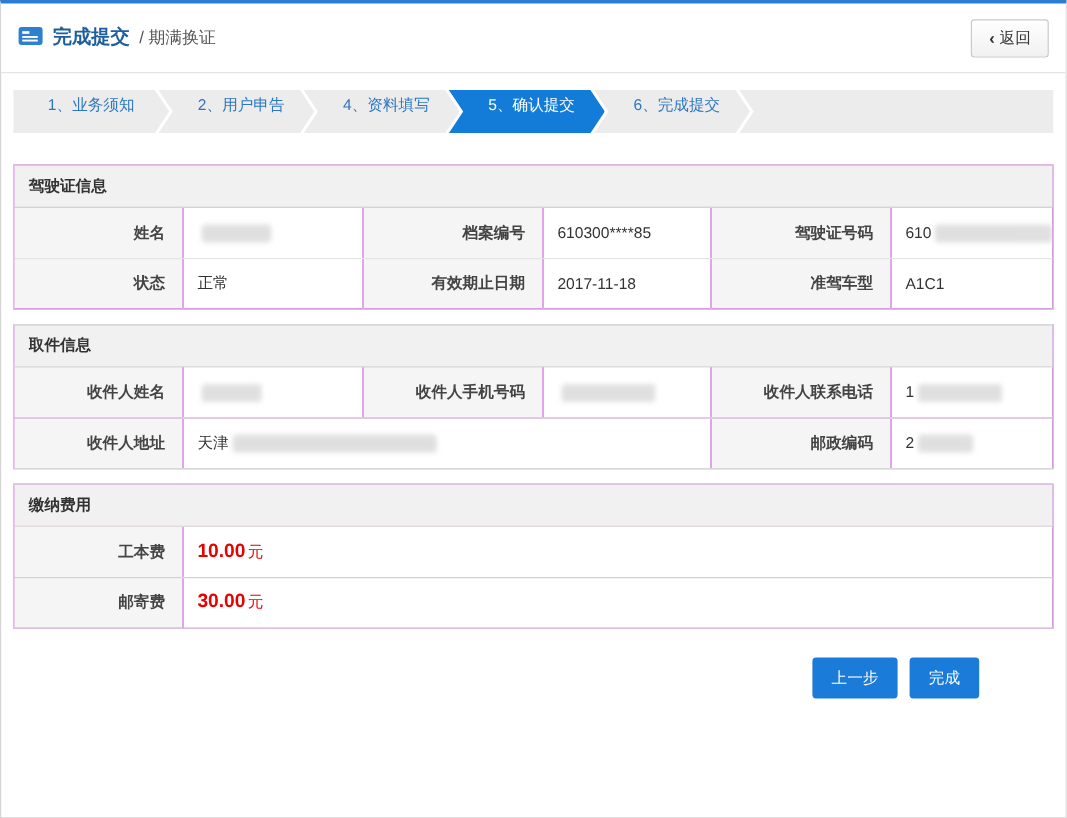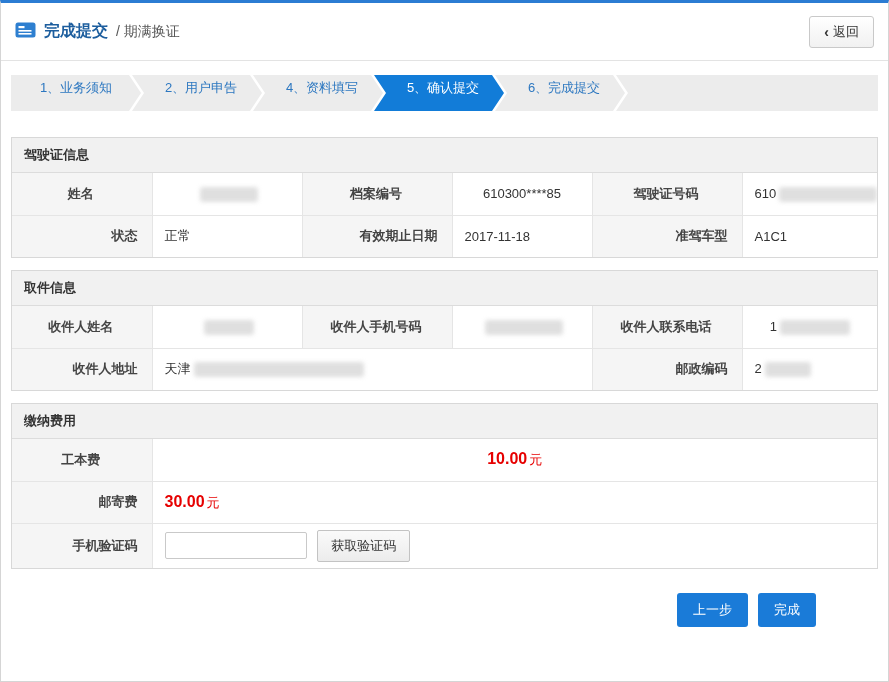--- a/index.html
+++ b/index.html
@@ -69,21 +69,21 @@
     padding:8px 12px;
     font-weight:bold; font-size:13px; color:#333;
   }
   .panel table { width:100%; border-collapse:collapse; table-layout:fixed; }
   .panel td {
     border:1px solid #e5e5e5;
     height:42px; padding:6px 12px;
     font-size:13px; vertical-align:middle;
     overflow:hidden; white-space:nowrap;
   }
-  .panel tr:first-child td { border-top:none;text-align:center; }
+  .panel tr:first-child td { border-top:none; }
   .panel td:first-child { border-left:none; }
   .panel td:last-child { border-right:none; }
   .panel tr:last-child td { border-bottom:none; }
   td.lbl {
     background:#f5f5f5; text-align:right;
     font-weight:bold; color:#444; padding-right:14px;
   }
   td.val { background:#fff; color:#333; }
   
   .redacted {
@@ -226,27 +226,20 @@
           </colgroup>
         <tbody>
             <tr>
           <td class="lbl">工本费</td>
           <td class="val"><span class="fee-amount">10.00</span><span class="fee-unit">元</span></td>
         </tr>
         <tr>
           <td class="lbl">邮寄费</td>
           <td class="val"><span class="fee-amount">30.00</span><span class="fee-unit">元</span></td>
         </tr>
-        <tr>
-          <td class="lbl">手机验证码</td>
-          <td class="val">
-            <input class="code-input" type="text" value="" style="">
-            <button class="code-btn">获取验证码</button>
-          </td>
-        </tr>
       </tbody>
         </table>
     </section>
 
     <div class="actions">
       <button class="btn-primary">上一步</button>
       <button class="btn-primary">完成</button>
     </div>
 
   </div>

